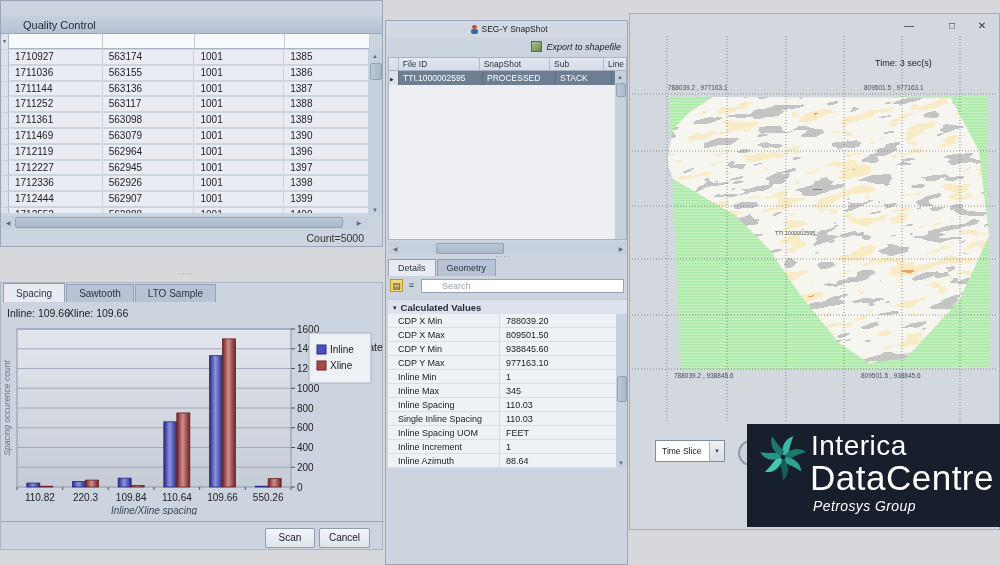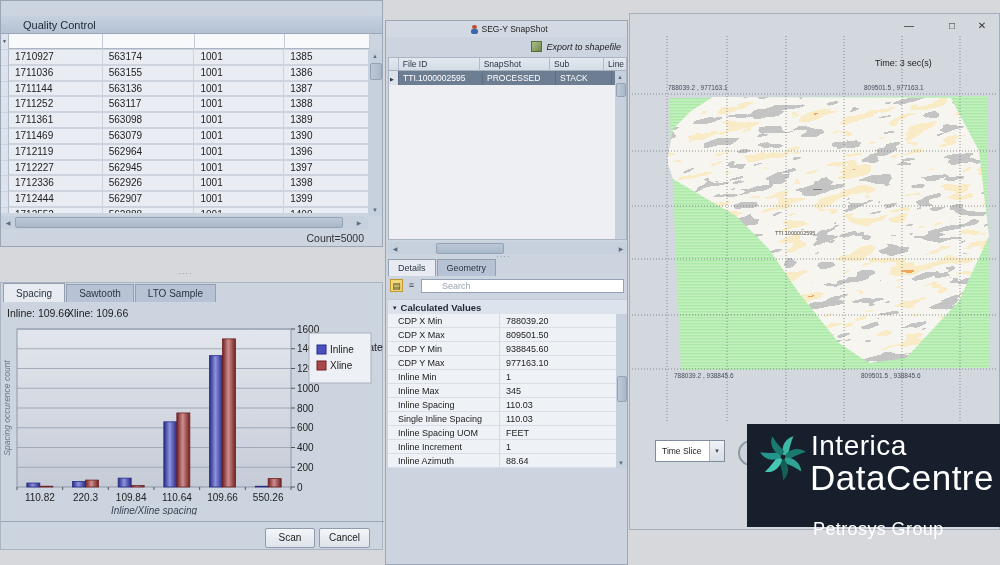--- a/index.html
+++ b/index.html
@@ -63,21 +63,21 @@
   .survey-label{position:absolute;font-size:5.5px;color:rgba(25,25,25,.8);white-space:nowrap;}
   
   .dropdown{position:absolute;background:#fff;border:1px solid #7e8da0;height:22px;box-sizing:border-box;display:flex;}
   .dropdown .dtext{flex:1;font-size:8.5px;color:#222;padding:5px 0 0 6px;}
   .dropdown .dbtn{width:14px;background:linear-gradient(#f0f2f5,#d8dde4);border-left:1px solid #aab4c2;
                   font-size:7px;color:#444;text-align:center;line-height:20px;}
   
   #logo-box{left:747px;top:424px;width:253px;height:103px;background:#161f2b;color:#fff;z-index:5;}
   #logo-box .l1{position:absolute;left:64px;top:6px;font-size:28px;letter-spacing:.5px;}
   #logo-box .l2{position:absolute;left:63px;top:34px;font-size:35px;letter-spacing:.5px;}
-  #logo-box .l3{position:absolute;left:66px;top:95px;font-size:18px;letter-spacing:.4px;}
+  #logo-box .l3{position:absolute;left:66px;top:74px;font-size:14px;letter-spacing:.4px;font-style:italic;}
   .circ-btn{position:absolute;width:26px;height:26px;border-radius:50%;background:#ccd2d9;border:2px solid #8d9aa8;box-sizing:border-box;}
   .sphere{width:12px;height:12px;border-radius:50%;background:radial-gradient(circle at 35% 30%,#d2e6fb,#4f8edb 48%,#1a4fa8);display:inline-block;}
   .expicon{width:9px;height:9px;background:linear-gradient(135deg,#aebf8a,#6d8a4a);border:1px solid #55703a;display:inline-block;}
 </style>
 </head>
 <body>
 
 <div class="win" id="qc-win" style="left:0;top:20;width:383px;height:247px;">
   <div class="titlebar">
     <span>Quality Control</span>

